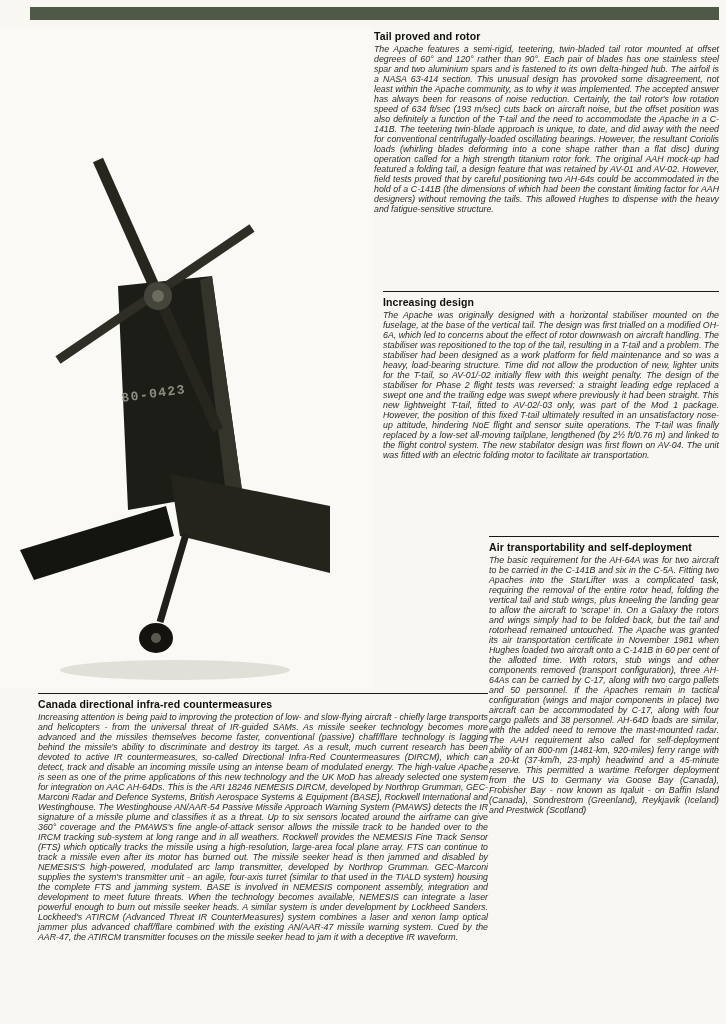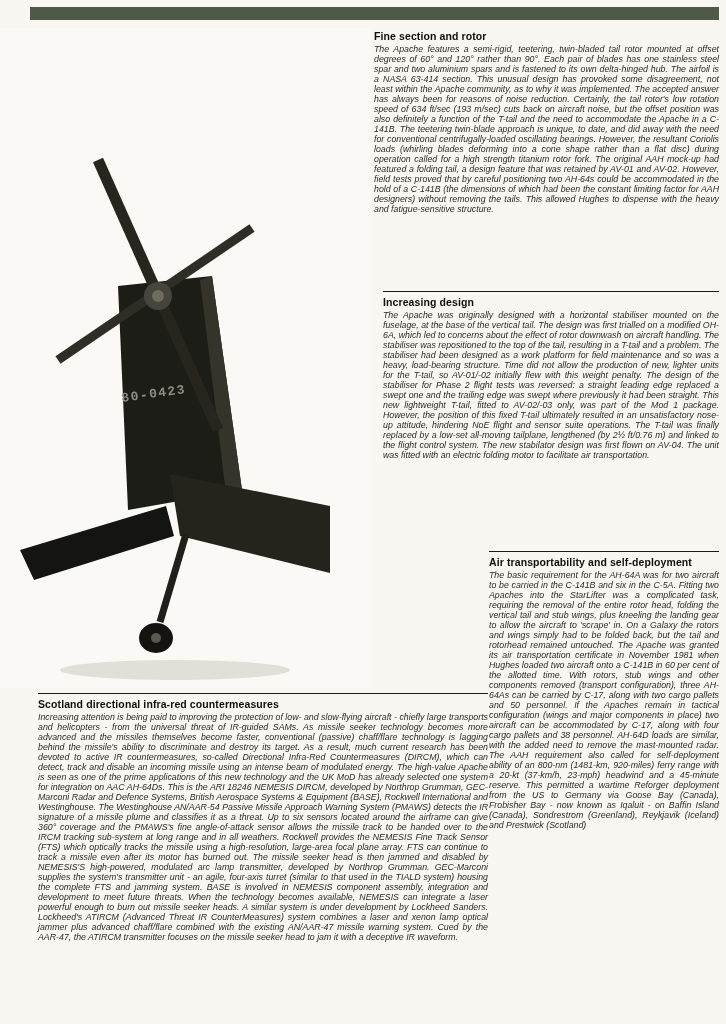--- a/index.html
+++ b/index.html
@@ -18,21 +18,21 @@
   .sec .rule { border-top:1.5px solid #191915; margin-bottom:4px; }
   .sec h3 {
     font-size:10.5px; font-weight:bold; color:#0f0f0c;
     letter-spacing:.1px; margin-bottom:2px;
   }
   .sec p {
     font-size:8.8px; line-height:1.14; text-align:justify; color:#2c2b26;font-style:italic;
   }
   #sec-tail      { left:374px; top:30px;  width:345px; }
   #sec-tailplane { left:383px; top:291px; width:336px; }
-  #sec-air       { left:489px; top:551px; width:230px; }
+  #sec-air       { left:489px; top:536px; width:230px; }
   #sec-longbow   { left:38px;  top:693px; width:450px; }
 </style>
 </head>
 <body>
 
 <div class="page">
 
   <div class="topbar"></div>
 
   <figure class="photo">
@@ -55,35 +55,35 @@
 
       <polygon points="20,522 166,478 174,508 34,552" fill="#141410"></polygon>
 
       <line x1="186" y1="506" x2="160" y2="594" stroke="#201f1a" stroke-width="7"></line>
       <ellipse cx="156" cy="610" rx="17" ry="15" fill="#14130f"></ellipse>
       <circle cx="156" cy="610" r="5" fill="#5a594e"></circle>
     </svg>
   </figure>
 
   <section class="sec" id="sec-tail">
-    <h3>Fine section and rotor</h3>
+    <h3>Tail proved and rotor</h3>
     <p>The Apache features a semi-rigid, teetering, twin-bladed tail rotor mounted at offset degrees of 60° and 120° rather than 90°. Each pair of blades has one stainless steel spar and two aluminium spars and is fastened to its own delta-hinged hub. The airfoil is a NASA 63-414 section. This unusual design has provoked some disagreement, not least within the Apache community, as to why it was implemented. The accepted answer has always been for reasons of noise reduction. Certainly, the tail rotor's low rotation speed of 634 ft/sec (193 m/sec) cuts back on aircraft noise, but the offset position was also definitely a function of the T-tail and the need to accommodate the Apache in a C-141B. The teetering twin-blade approach is unique, to date, and did away with the need for conventional centrifugally-loaded oscillating bearings. However, the resultant Coriolis loads (whirling blades deforming into a cone shape rather than a flat disc) during operation called for a high strength titanium rotor fork. The original AAH mock-up had featured a folding tail, a design feature that was retained by AV-01 and AV-02. However, field tests proved that by careful positioning two AH-64s could be accommodated in the hold of a C-141B (the dimensions of which had been the constant limiting factor for AAH designers) without removing the tails. This allowed Hughes to dispense with the heavy and fatigue-sensitive structure.</p>
   </section>
 
   <section class="sec" id="sec-tailplane">
     <div class="rule"></div>
     <h3>Increasing design</h3>
     <p>The Apache was originally designed with a horizontal stabiliser mounted on the fuselage, at the base of the vertical tail. The design was first trialled on a modified OH-6A, which led to concerns about the effect of rotor downwash on aircraft handling. The stabiliser was repositioned to the top of the tail, resulting in a T-tail and a problem. The stabiliser had been designed as a work platform for field maintenance and so was a heavy, load-bearing structure. Time did not allow the production of new, lighter units for the T-tail, so AV-01/-02 initially flew with this weight penalty. The design of the stabiliser for Phase 2 flight tests was reversed: a straight leading edge replaced a swept one and the trailing edge was swept where previously it had been straight. This new lightweight T-tail, fitted to AV-02/-03 only, was part of the Mod 1 package. However, the position of this fixed T-tail ultimately resulted in an unsatisfactory nose-up attitude, hindering NoE flight and sensor suite operations. The T-tail was finally replaced by a low-set all-moving tailplane, lengthened (by 2½ ft/0.76 m) and linked to the flight control system. The new stabilator design was first flown on AV-04. The unit was fitted with an electric folding motor to facilitate air transportation.</p>
   </section>
 
   <section class="sec" id="sec-air">
     <div class="rule"></div>
     <h3>Air transportability and self-deployment</h3>
     <p>The basic requirement for the AH-64A was for two aircraft to be carried in the C-141B and six in the C-5A. Fitting two Apaches into the StarLifter was a complicated task, requiring the removal of the entire rotor head, folding the vertical tail and stub wings, plus kneeling the landing gear to allow the aircraft to 'scrape' in. On a Galaxy the rotors and wings simply had to be folded back, but the tail and rotorhead remained untouched. The Apache was granted its air transportation certificate in November 1981 when Hughes loaded two aircraft onto a C-141B in 60 per cent of the allotted time. With rotors, stub wings and other components removed (transport configuration), three AH-64As can be carried by C-17, along with two cargo pallets and 50 personnel. If the Apaches remain in tactical configuration (wings and major components in place) two aircraft can be accommodated by C-17, along with four cargo pallets and 38 personnel. AH-64D loads are similar, with the added need to remove the mast-mounted radar. The AAH requirement also called for self-deployment ability of an 800-nm (1481-km, 920-miles) ferry range with a 20-kt (37-km/h, 23-mph) headwind and a 45-minute reserve. This permitted a wartime Reforger deployment from the US to Germany via Goose Bay (Canada), Frobisher Bay - now known as Iqaluit - on Baffin Island (Canada), Sondrestrom (Greenland), Reykjavik (Iceland) and Prestwick (Scotland)</p>
   </section>
 
   <section class="sec" id="sec-longbow">
     <div class="rule"></div>
-    <h3>Scotland directional infra-red countermeasures</h3>
+    <h3>Canada directional infra-red countermeasures</h3>
     <p>Increasing attention is being paid to improving the protection of low- and slow-flying aircraft - chiefly large transports and helicopters - from the universal threat of IR-guided SAMs. As missile seeker technology becomes more advanced and the missiles themselves become faster, conventional (passive) chaff/flare technology is lagging behind the missile's ability to discriminate and destroy its target. As a result, much current research has been devoted to active IR countermeasures, so-called Directional Infra-Red Countermeasures (DIRCM), which can detect, track and disable an incoming missile using an intense beam of modulated energy. The high-value Apache is seen as one of the prime applications of this new technology and the UK MoD has already selected one system for integration on AAC AH-64Ds. This is the ARI 18246 NEMESIS DIRCM, developed by Northrop Grumman, GEC-Marconi Radar and Defence Systems, British Aerospace Systems &amp; Equipment (BASE), Rockwell International and Westinghouse. The Westinghouse AN/AAR-54 Passive Missile Approach Warning System (PMAWS) detects the IR signature of a missile plume and classifies it as a threat. Up to six sensors located around the airframe can give 360° coverage and the PMAWS's fine angle-of-attack sensor allows the missile track to be handed over to the IRCM tracking sub-system at long range and in all weathers. Rockwell provides the NEMESIS Fine Track Sensor (FTS) which optically tracks the missile using a high-resolution, large-area focal plane array. FTS can continue to track a missile even after its motor has burned out. The missile seeker head is then jammed and disabled by NEMESIS'S high-powered, modulated arc lamp transmitter, developed by Northrop Grumman. GEC-Marconi supplies the system's transmitter unit - an agile, four-axis turret (similar to that used in the TIALD system) housing the complete FTS and jamming system. BASE is involved in NEMESIS component assembly, integration and development to meet future threats. When the technology becomes available, NEMESIS can integrate a laser powerful enough to burn out missile seeker heads. A similar system is under development by Lockheed Sanders. Lockheed's ATIRCM (Advanced Threat IR CounterMeasures) system combines a laser and xenon lamp optical jammer plus advanced chaff/flare combined with the existing AN/AAR-47 missile warning system. Cued by the AAR-47, the ATIRCM transmitter focuses on the missile seeker head to jam it with a deceptive IR waveform.</p>
   </section>
 
 </div>
 
 </body></html>

